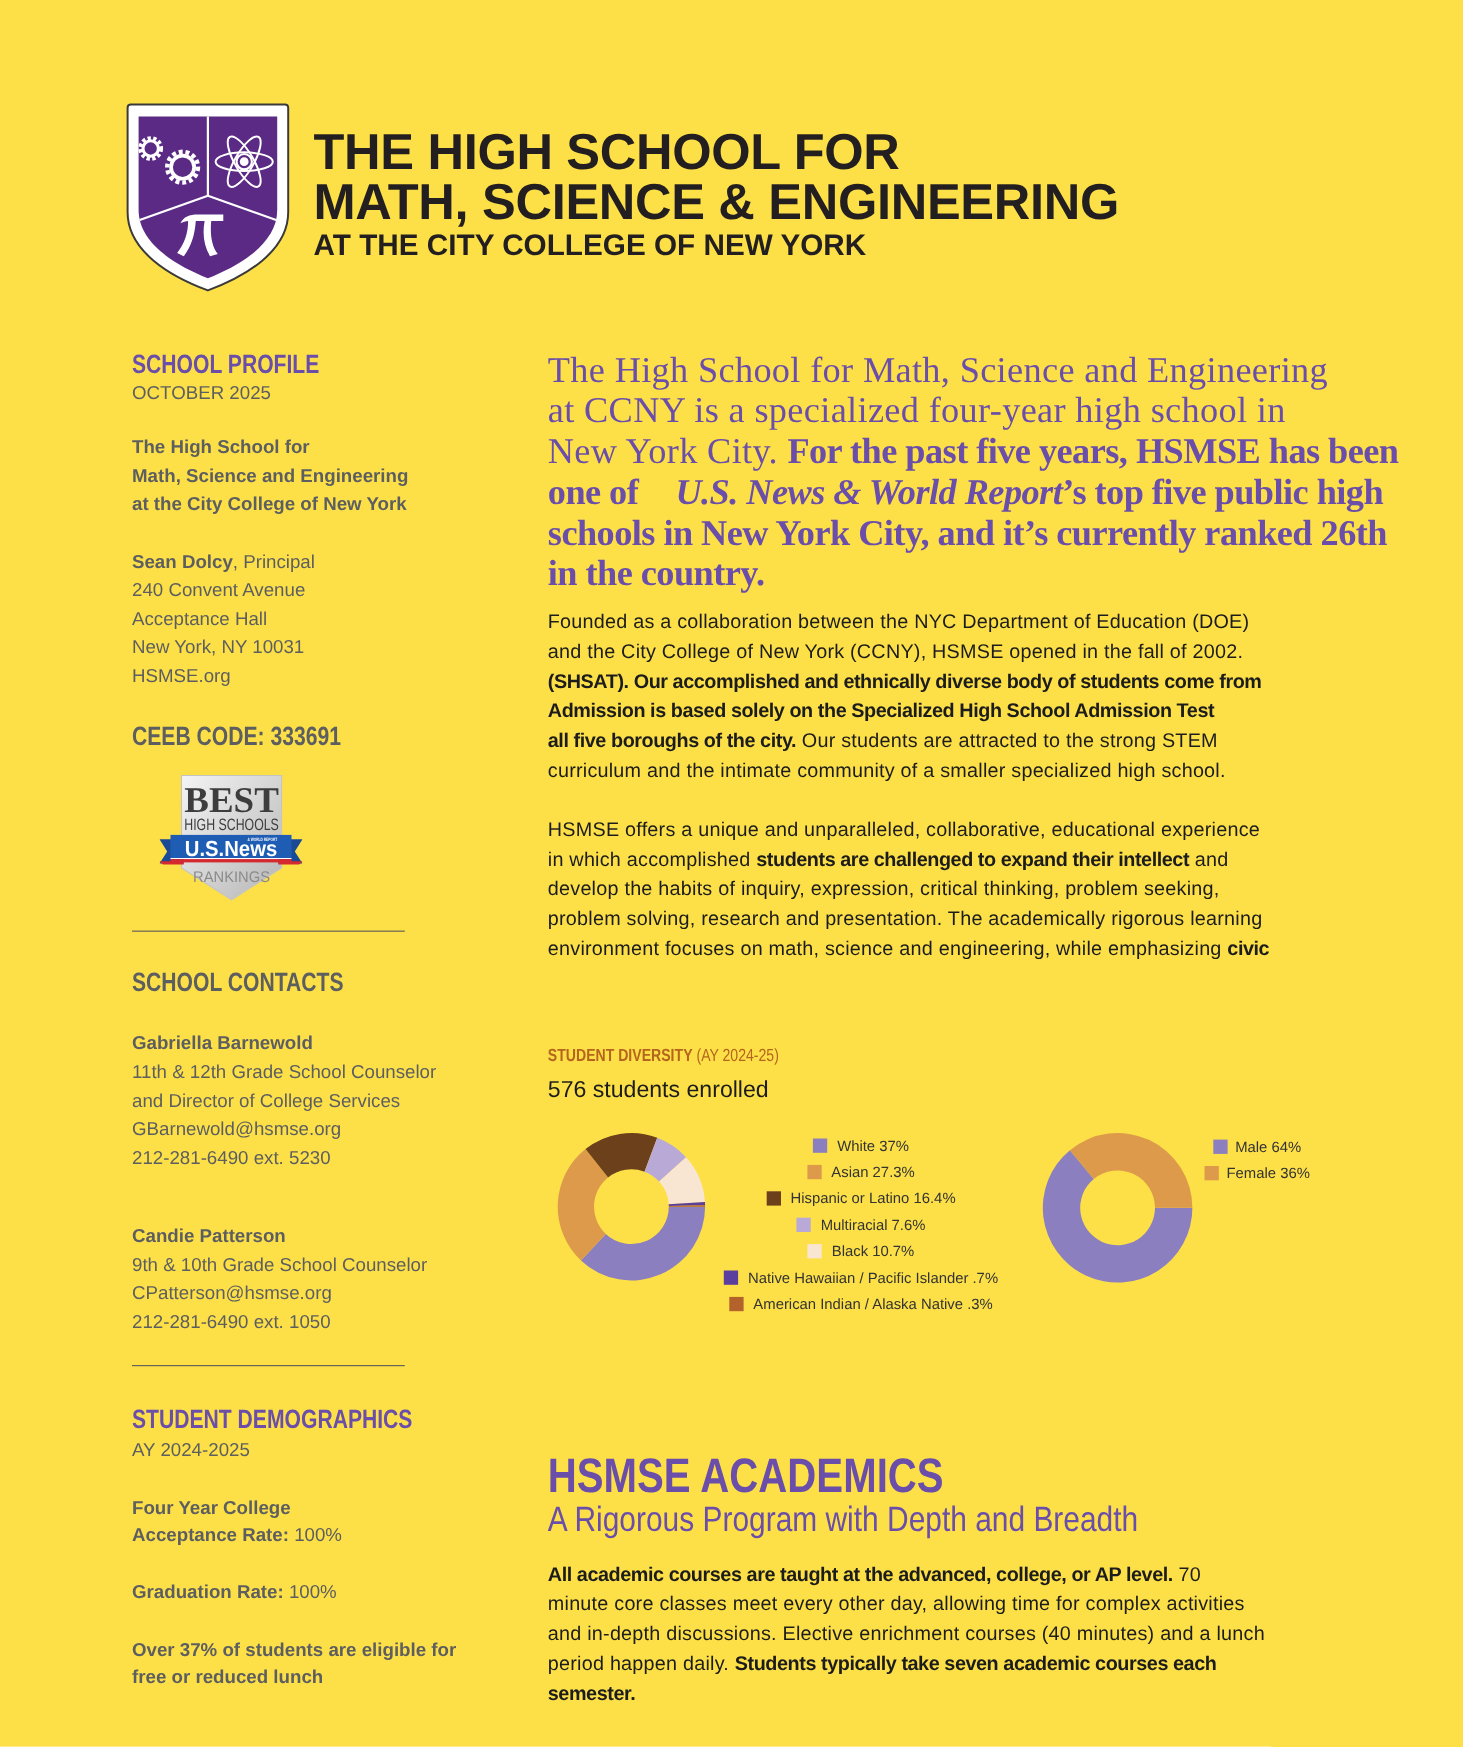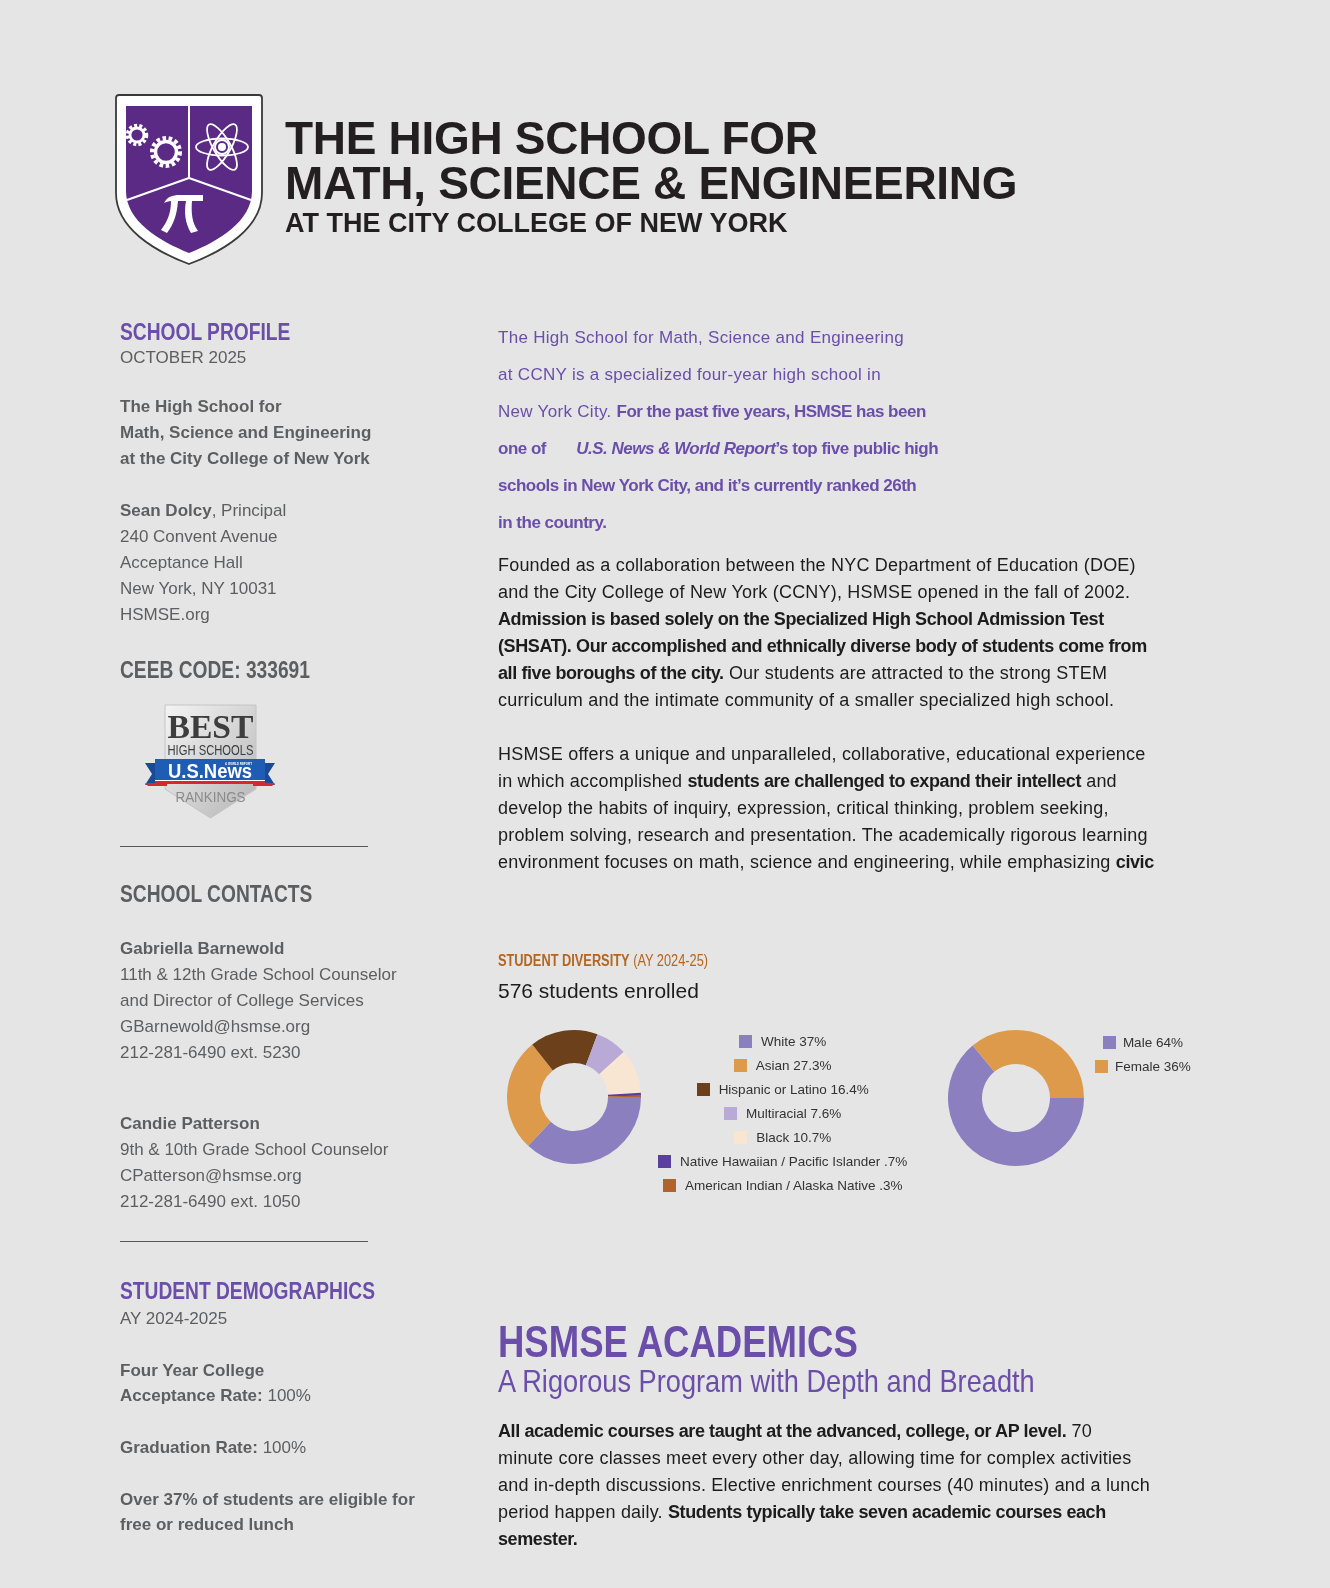--- a/index.html
+++ b/index.html
@@ -1,18 +1,18 @@
 <!DOCTYPE html>
 <html><head>
 <meta charset="utf-8">
 <style>
   html, body { margin: 0; padding: 0; background: #ffffff; }
   #page {
     position: relative; width: 1330px; height: 1588px; overflow: hidden;
-    background: #e5e5e5; font-family: "Liberation Sans", sans-serif; color: #1c1c1c;
+    background: #fde047; font-family: "Liberation Sans", sans-serif; color: #1c1c1c;
   }
   .abs { position: absolute; }
   .cond { display: inline-block; transform: scaleX(0.8); transform-origin: 0 50%; white-space: nowrap; }
   .cond83 { display: inline-block; transform: scaleX(0.83); transform-origin: 0 50%; white-space: nowrap; }
   .cond85 { display: inline-block; transform: scaleX(0.85); transform-origin: 0 50%; white-space: nowrap; }
   .purple { color: #6a4ea9; }
   .orange { color: #b5651d; }
   .b { font-weight: bold; }
   .i { font-style: italic; margin-left: 26px; }
 
@@ -25,21 +25,21 @@
   .side { left: 120px; color: #5d5e60; font-size: 17px; line-height: 26px; }
   .side .ln { display: block; white-space: nowrap; height: 26px; }
   .side .ln25 { display: block; white-space: nowrap; height: 25px; line-height: 25px; }
   .h-side { font-size: 24px; font-weight: bold; line-height: 30px; height: 30px; white-space: nowrap; }
   .rule { position: absolute; left: 120px; width: 248px; height: 0; border-top: 1.5px solid #58595b; }
   .link { color: #5d5e60; text-decoration: none; }
   .val { margin-left: 0.28em; font-weight: normal; }
 
   
   .main { left: 498px; }
-  .intro { font-size: 17px; line-height: 37px; color: #6a4ea9; }
+  .intro { font-size: 33px; line-height: 37px; color: #6a4ea9; font-family: Liberation Serif, serif; }
   .intro .ln { display: block; white-space: nowrap; height: 37px; }
   .intro .r { letter-spacing: 0.3px; }
   .intro .b { letter-spacing: -0.5px; }
   .body-p { font-size: 18px; line-height: 27px; color: #1c1c1c; }
   .body-p .ln { display: block; white-space: nowrap; height: 27px; }
   .body-p .r { letter-spacing: 0.2px; }
   .body-p .b { letter-spacing: -0.4px; }
   .h-main { font-size: 16px; line-height: 30px; height: 30px; white-space: nowrap; }
   .enrolled { font-size: 21px; line-height: 26px; color: #1c1c1c; white-space: nowrap; }
   .h-acad { font-size: 44px; line-height: 36px; height: 36px; font-weight: bold; white-space: nowrap; }
@@ -193,22 +193,22 @@
     <div class="ln"><span class="r">at CCNY is a specialized four-year high school in</span></div>
     <div class="ln"><span class="r">New York City. </span><span class="b">For the past five years, HSMSE has been</span></div>
     <div class="ln"><span class="b">one of </span><span class="b i">U.S. News &amp; World Report</span><span class="b">’s top five public high</span></div>
     <div class="ln"><span class="b">schools in New York City, and it’s currently ranked 26th</span></div>
     <div class="ln"><span class="b">in the country.</span></div>
   </div>
 
   <div class="abs main body-p" style="top:552px;">
     <div class="ln"><span class="r">Founded as a collaboration between the NYC Department of Education (DOE)</span></div>
     <div class="ln"><span class="r">and the City College of New York (CCNY), HSMSE opened in the fall of 2002.</span></div>
+    <div class="ln"><span class="b">(SHSAT). Our accomplished and ethnically diverse body of students come from</span></div>
     <div class="ln"><span class="b">Admission is based solely on the Specialized High School Admission Test</span></div>
-    <div class="ln"><span class="b">(SHSAT). Our accomplished and ethnically diverse body of students come from</span></div>
     <div class="ln"><span class="b">all five boroughs of the city.</span><span class="r"> Our students are attracted to the strong STEM</span></div>
     <div class="ln"><span class="r">curriculum and the intimate community of a smaller specialized high school.</span></div>
   </div>
 
   <div class="abs main body-p" style="top:741px;">
     <div class="ln"><span class="r">HSMSE offers a unique and unparalleled, collaborative, educational experience</span></div>
     <div class="ln"><span class="r">in which accomplished </span><span class="b">students are challenged to expand their intellect</span><span class="r"> and</span></div>
     <div class="ln"><span class="r">develop the habits of inquiry, expression, critical thinking, problem seeking,</span></div>
     <div class="ln"><span class="r">problem solving, research and presentation. The academically rigorous learning</span></div>
     <div class="ln"><span class="r">environment focuses on math, science and engineering, while emphasizing </span><span class="b">civic</span></div>

